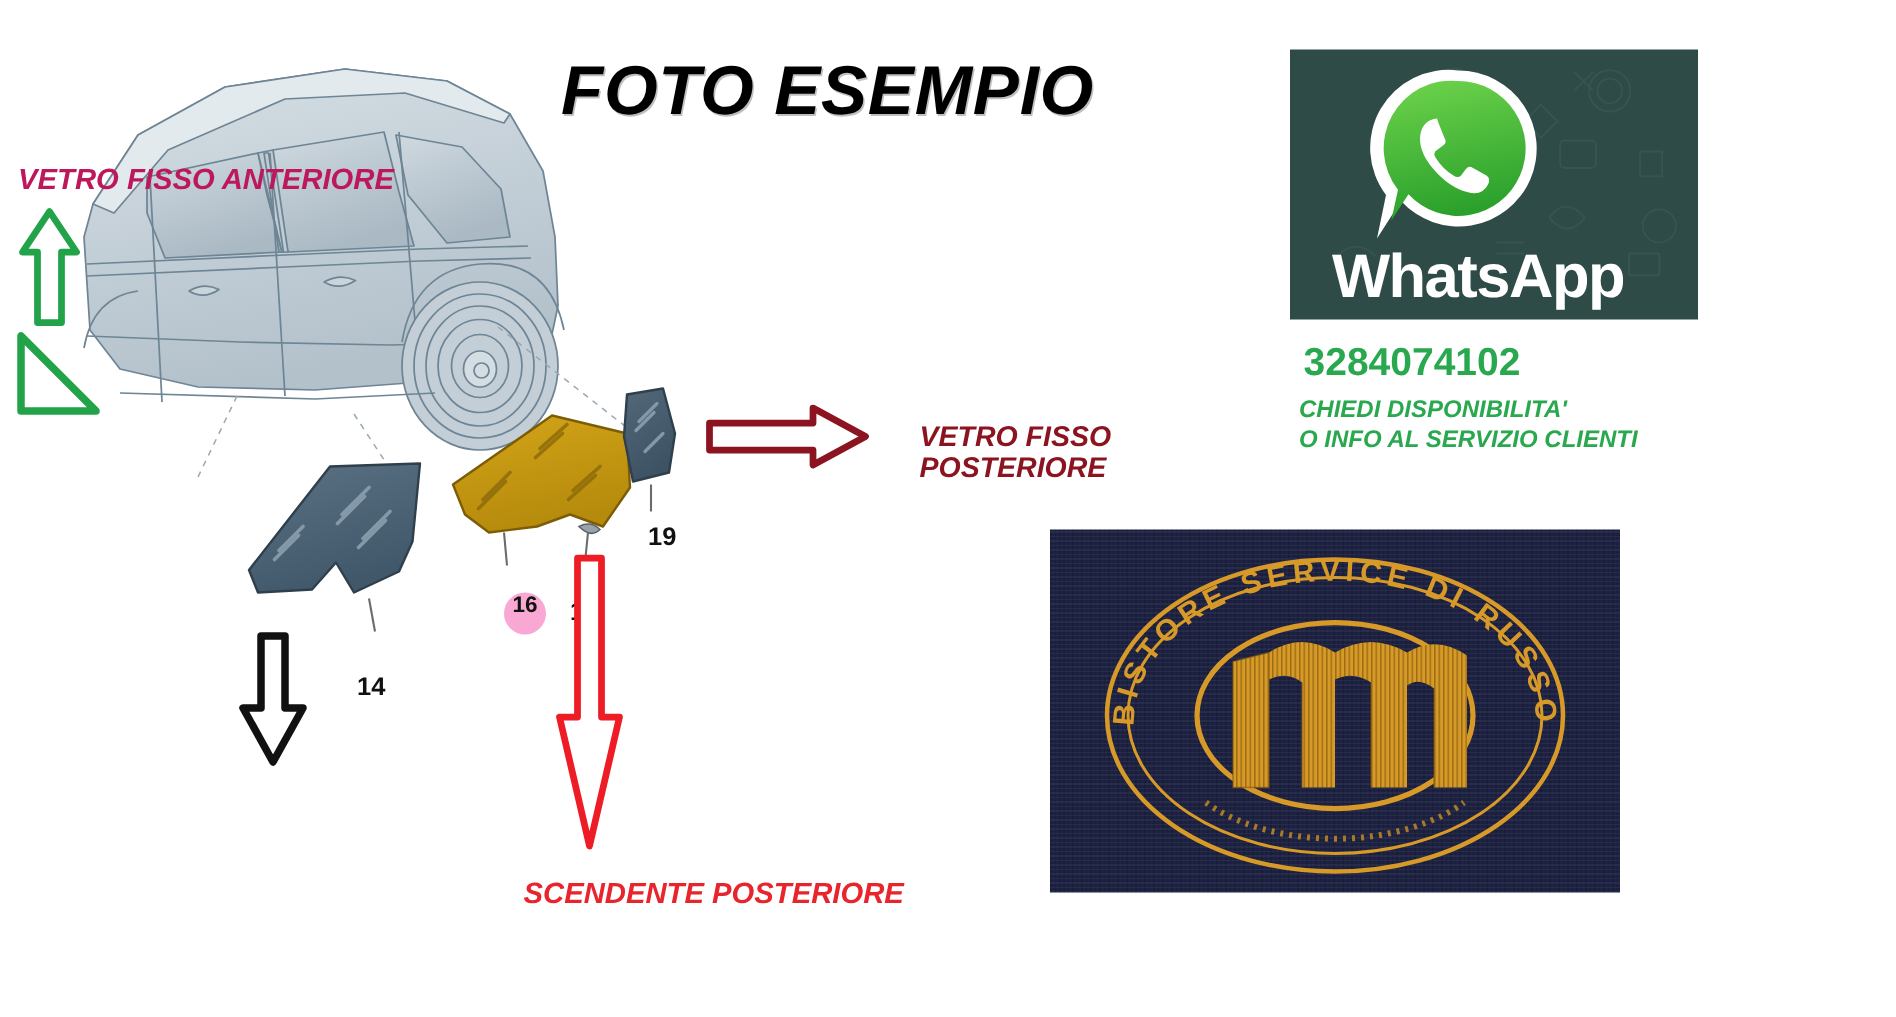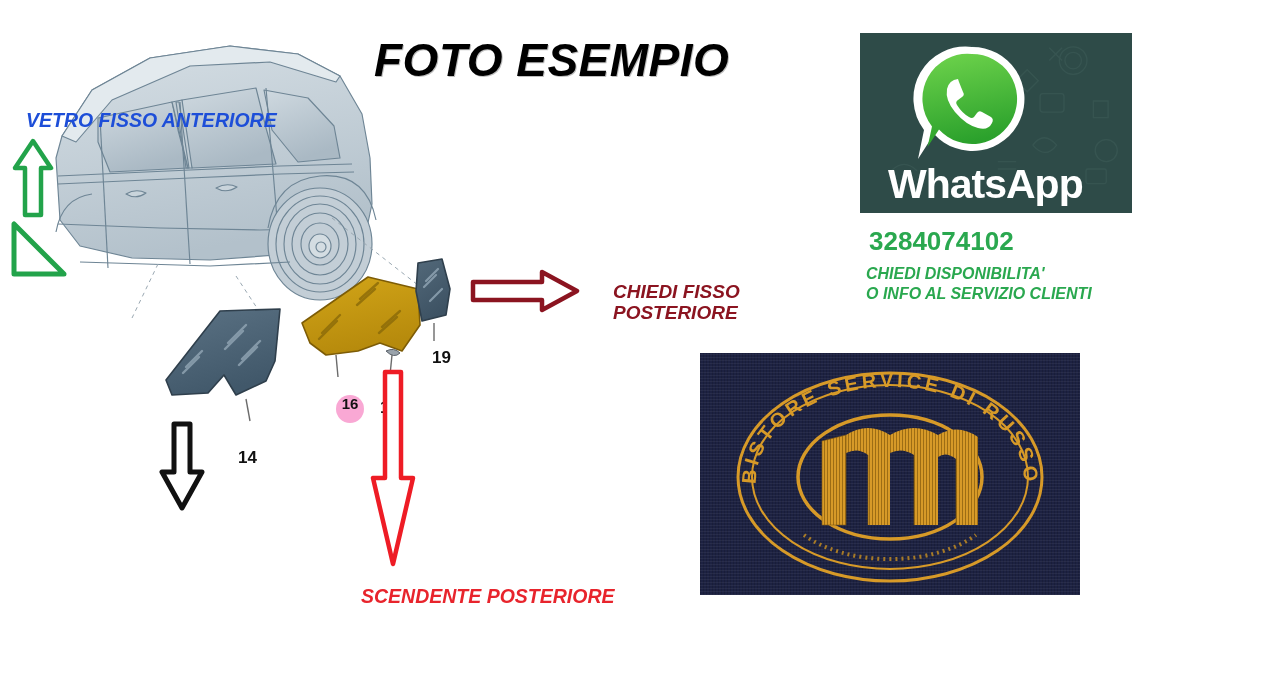--- a/index.html
+++ b/index.html
@@ -16,24 +16,24 @@
   
   #title{
     left:374px; top:33px;
     font-size:46px; font-weight:bold; font-style:italic;
     color:#000000; letter-spacing:0.5px; white-space:nowrap;
     text-shadow:1px 1px 0 rgba(0,0,0,.25);
   }
 
   
   .lbl{white-space:pre-line; font-weight:bold; font-style:italic; line-height:1.12;}
-  #lbl-vfa{left:26px; top:110px; font-size:19.5px; color:#1d4ed8; white-space:nowrap;}
+  #lbl-vfa{left:12px; top:110px; font-size:19.5px; color:#be185d; white-space:nowrap;}
   #lbl-vfp{left:613px; top:281px; font-size:19px; color:#8b1420;}
   #lbl-sa{left:78px;  top:511px; font-size:19.5px; color:#111111; white-space:nowrap;}
-  #lbl-sp{left:349px; top:586px; font-size:19.5px; color:#e8242c; white-space:nowrap;margin-left:12px;}
+  #lbl-sp{left:349px; top:586px; font-size:19.5px; color:#e8242c; white-space:nowrap;}
 
   
   #phone{left:869px; top:226px; font-size:26px; font-weight:bold; color:#2aa84f; white-space:nowrap;}
   #contact-lines{left:866px; top:264px; font-size:16px; font-weight:bold; font-style:italic; color:#2aa84f; line-height:1.28; white-space:pre-line;}
 
   
   #wa-box{left:860px; top:33px; width:272px; height:180px; background:#2e4b48; overflow:hidden;}
   #wa-box .doodle{position:absolute;inset:0;opacity:.16;}
   #wa-logo{position:absolute; left:52px; top:10px; width:120px; height:120px;}
   #wa-word{position:absolute; left:28px; top:128px; font-size:41px; font-weight:bold; color:#ffffff; letter-spacing:-1px; font-family:"Liberation Sans",sans-serif;}
@@ -215,21 +215,21 @@
   <svg class="abs" id="arrow-red" width="46" height="200" viewBox="0 0 46 200">
     <path d="M15 4 L31 4 L31 110 L43 110 L23 196 L3 110 L15 110 Z" fill="#ffffff" stroke="#ee1c25" stroke-width="4.5" stroke-linejoin="round"></path>
   </svg>
 
   <svg class="abs" id="arrow-darkred" width="110" height="46" viewBox="0 0 110 46">
     <path d="M3 14 L72 14 L72 4 L107 23 L72 42 L72 32 L3 32 Z" fill="#ffffff" stroke="#8b1420" stroke-width="4.5" stroke-linejoin="round"></path>
   </svg>
 
   <div class="abs lbl" id="lbl-vfa">VETRO FISSO ANTERIORE</div>
 
-  <div class="abs lbl" id="lbl-vfp">CHIEDI FISSO
+  <div class="abs lbl" id="lbl-vfp">VETRO FISSO
 POSTERIORE</div>
 
 
   <div class="abs lbl" id="lbl-sp">SCENDENTE POSTERIORE</div>
 
   <div class="abs" id="wa-box">
     <svg class="doodle" viewBox="0 0 296 180" preserveAspectRatio="none">
       <g stroke="#8fb6ac" fill="none" stroke-width="1.4" opacity=".55">
         <circle cx="232" cy="30" r="15"></circle>
           <circle cx="232" cy="30" r="9"></circle>

